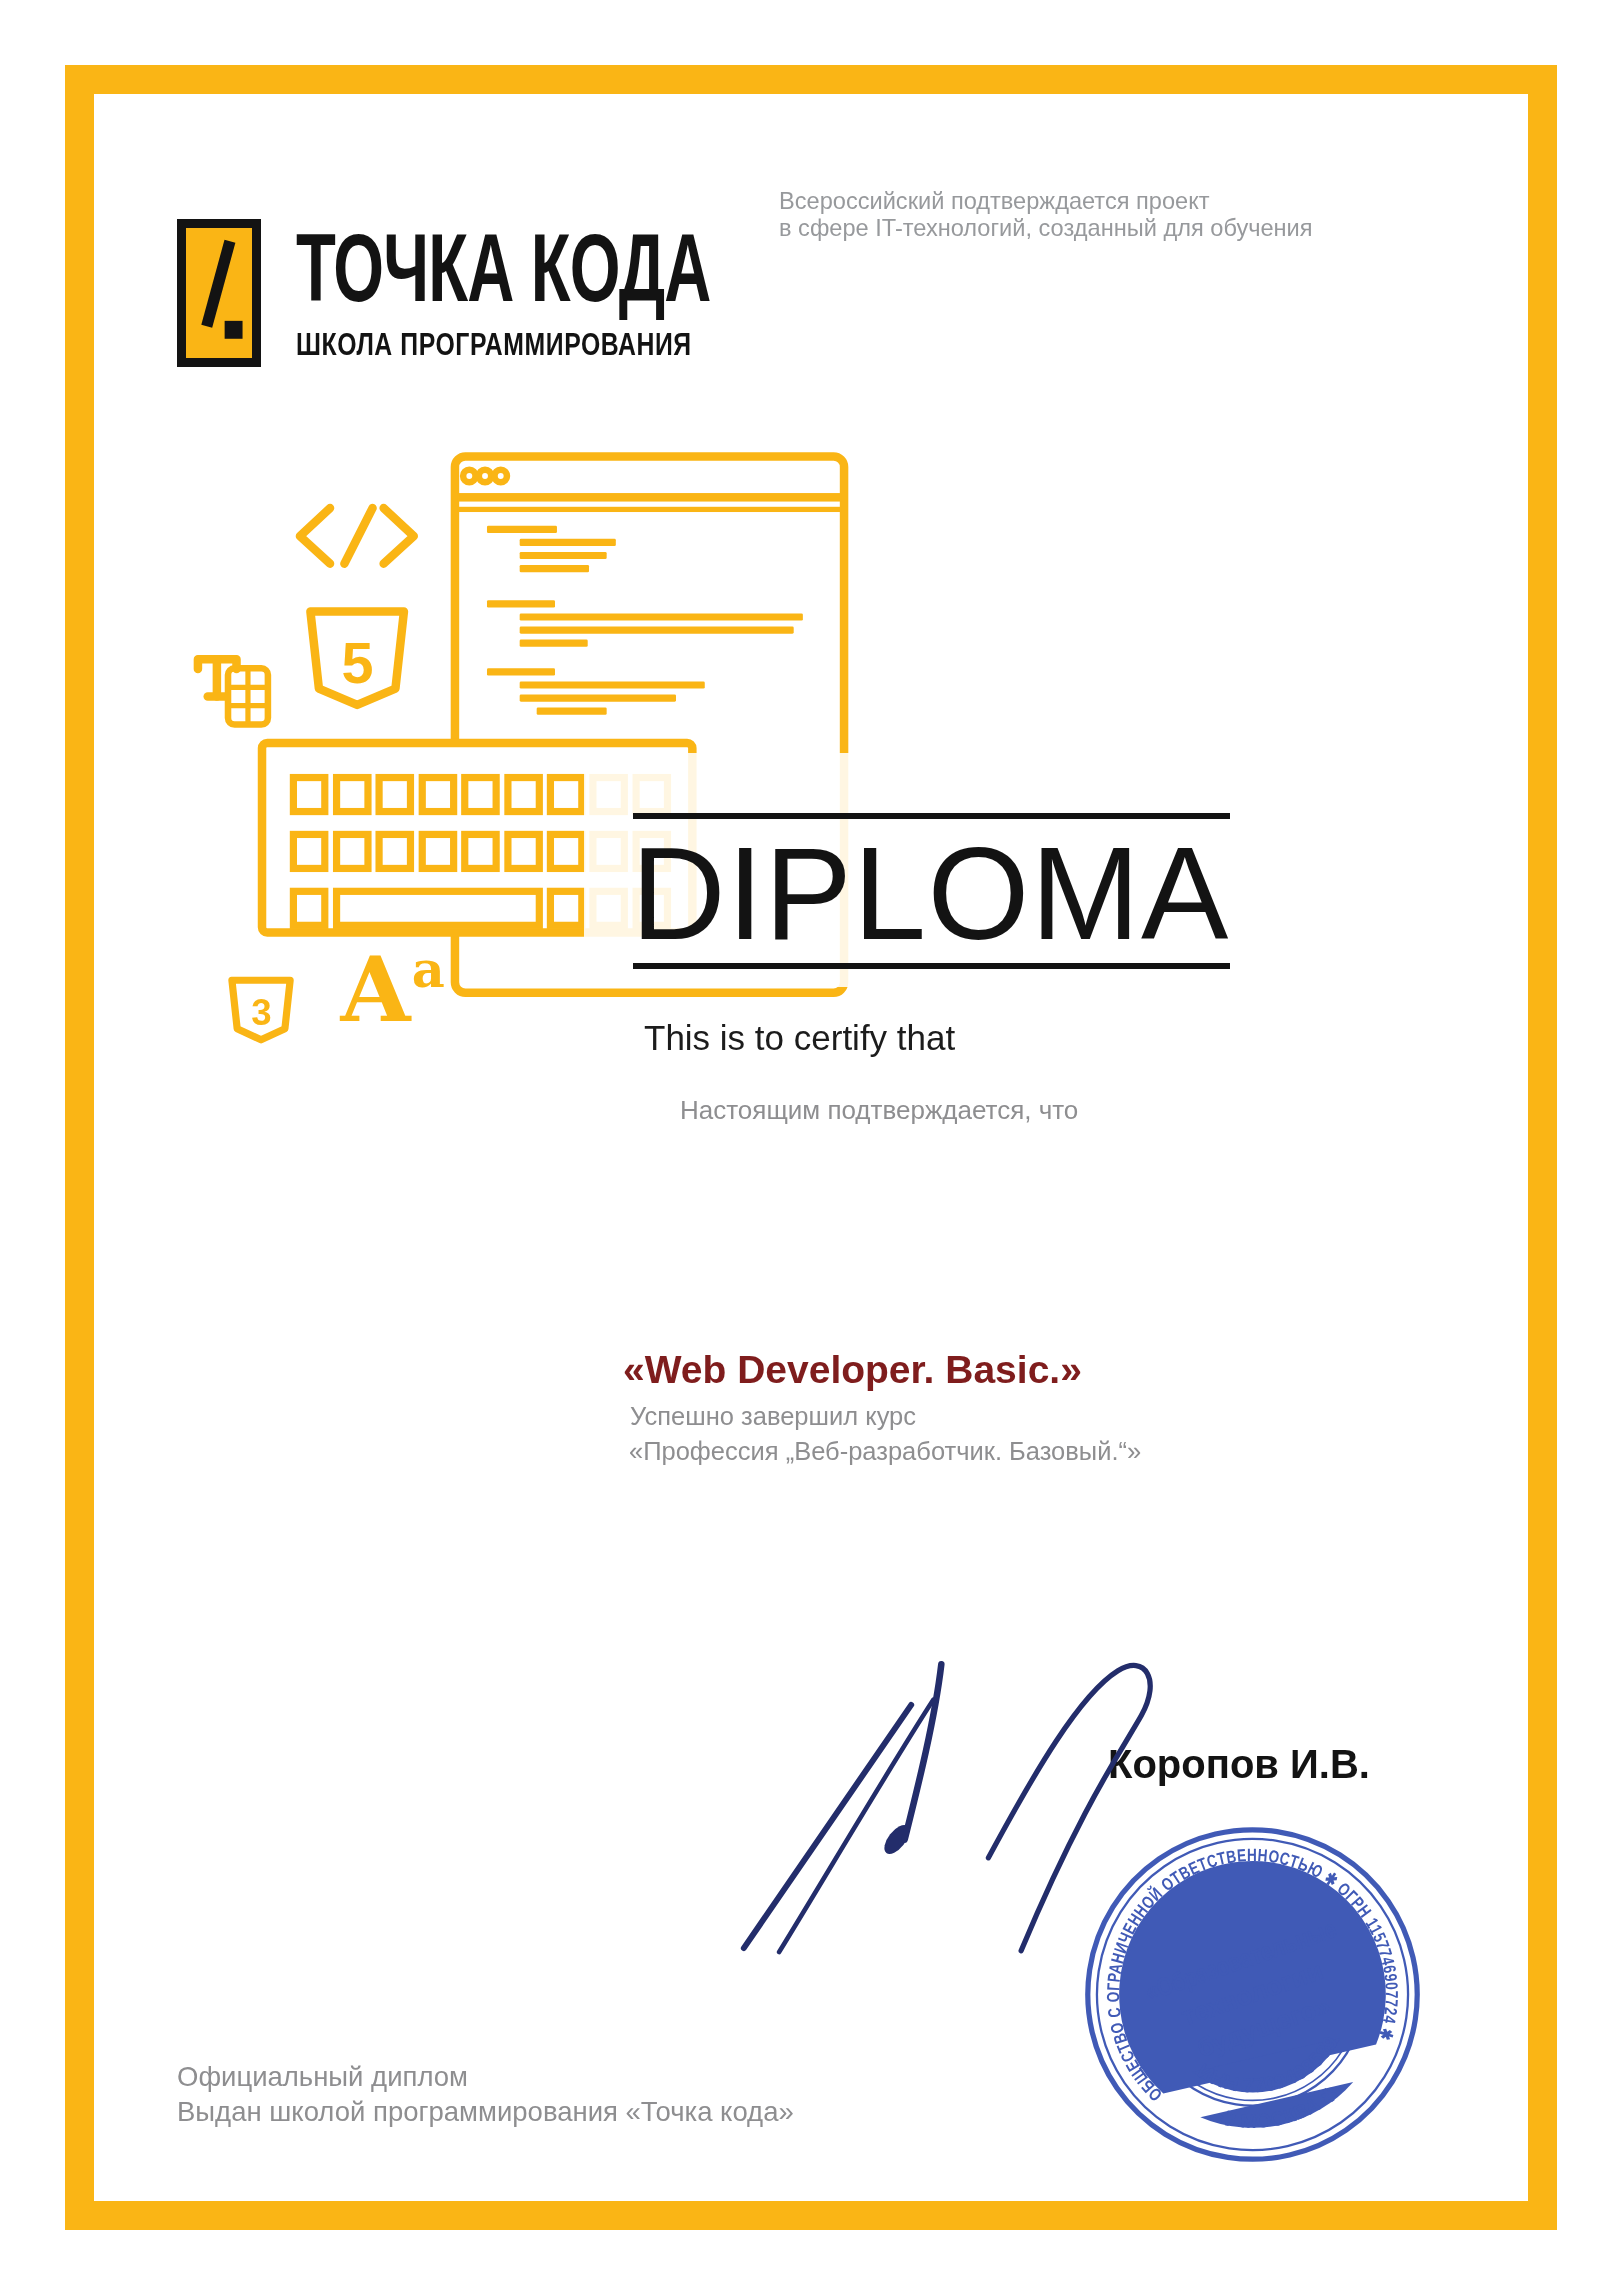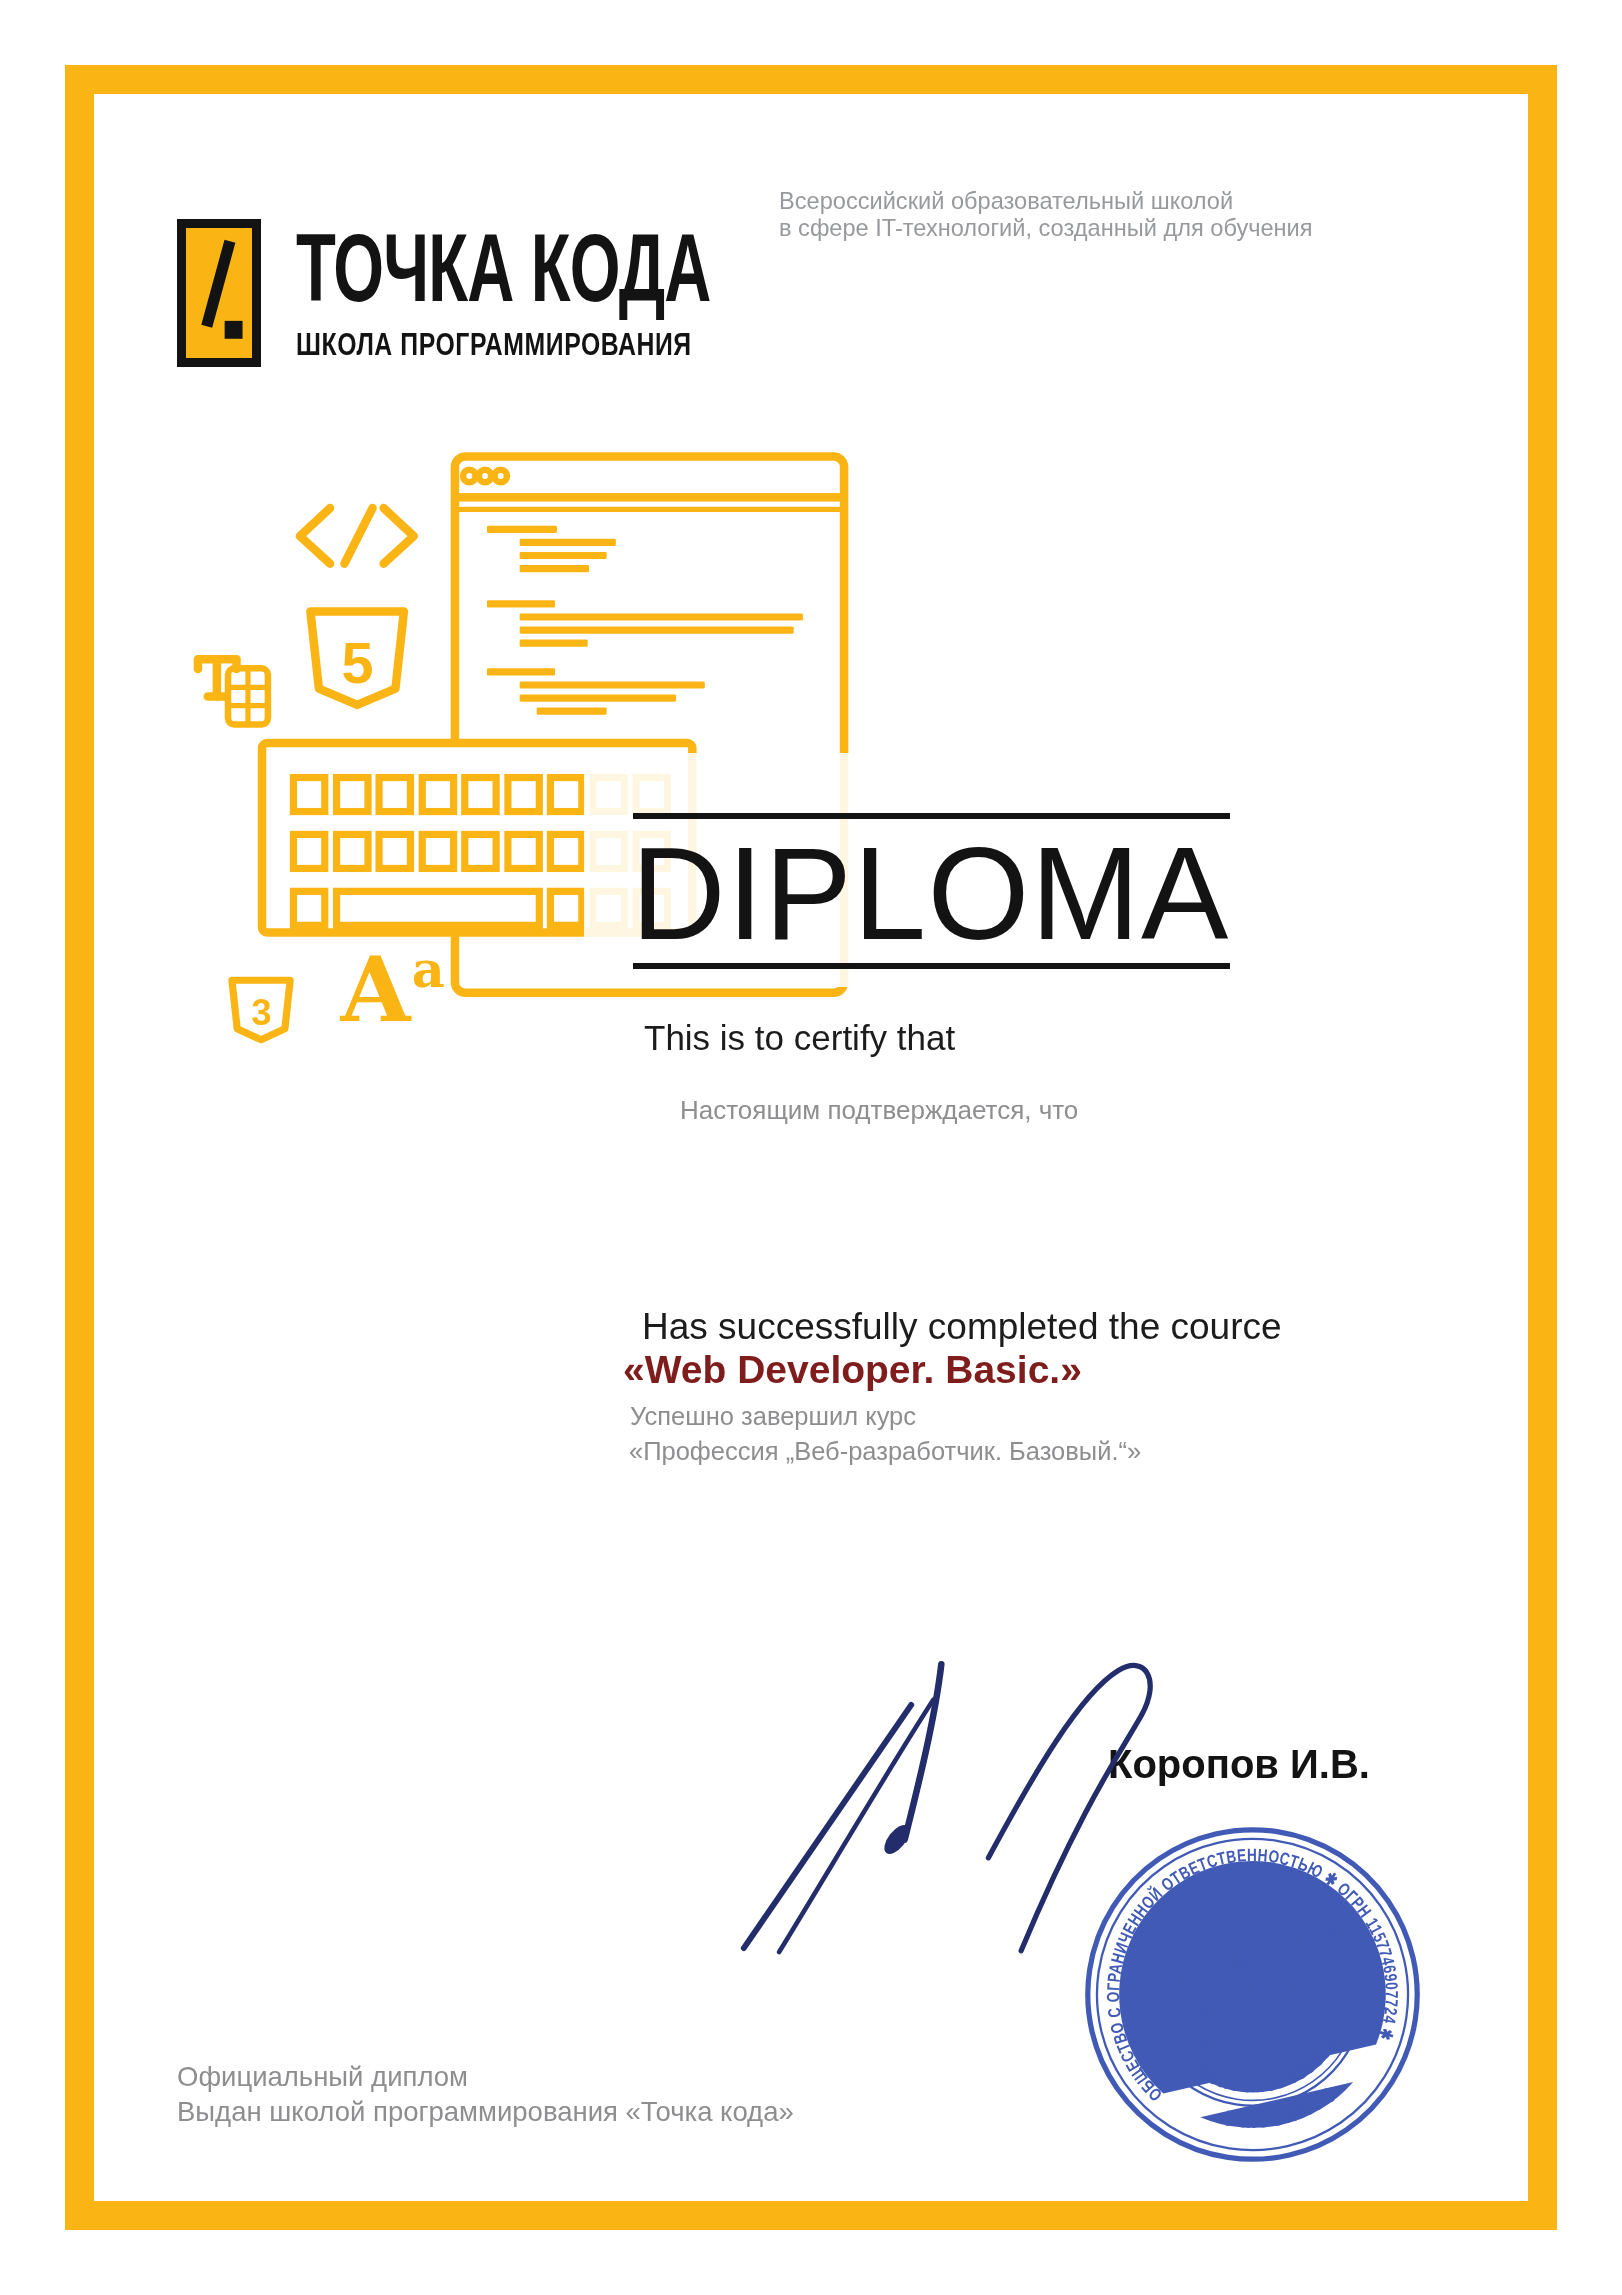--- a/index.html
+++ b/index.html
@@ -67,21 +67,21 @@
   <div class="abs logo-box">
     <svg viewBox="0 0 99 196">
       <line x1="66" y1="20" x2="31" y2="148" stroke="#131313" stroke-width="17"></line>
       <rect x="58" y="140" width="27" height="27" fill="#131313"></rect>
     </svg>
   </div>
   <div class="abs logo-title">ТОЧКА КОДА</div>
   <div class="abs logo-subtitle">ШКОЛА ПРОГРАММИРОВАНИЯ</div>
 
   <div class="abs project-desc">
-    <div>Всероссийский образовательный школой</div>
+    <div>Всероссийский подтверждается проект</div>
     <div>в сфере IT-технологий, созданный для обучения</div>
   </div>
 
   <svg class="abs illus" viewBox="270 660 1130 1010" fill="none" stroke="#FAB515">
 
     <g>
       <rect x="695" y="697" width="595" height="820" rx="16" stroke-width="13"></rect>
       <rect x="699" y="753" width="587" height="13" fill="#FAB515" stroke="none"></rect>
       <rect x="699" y="774" width="587" height="8" fill="#FAB515" stroke="none"></rect>
       <g>
@@ -175,21 +175,20 @@
 
   <div class="abs fade-overlay"></div>
 
   <div class="abs rule rule-top"></div>
   <div class="abs diploma-title">DIPLOMA</div>
   <div class="abs rule rule-bottom"></div>
 
   <div class="abs certify-en">This is to certify that</div>
   <div class="abs certify-ru">Настоящим подтверждается, что</div>
 
-  <div class="abs completed-en">Has successfully completed the cource</div>
   <div class="abs course-name">«Web Developer. Basic.»</div>
   <div class="abs completed-ru">Успешно завершил курс</div>
   <div class="abs course-ru">«Профессия „Веб-разработчик. Базовый.“»</div>
 
   <div class="abs director-name">Коропов И.В.</div>
 
   <svg class="abs signature" viewBox="0 0 740 480" fill="none" stroke="#232D6B" stroke-linecap="round">
     <path d="M96,468 L352,96" stroke-width="9"></path>
     <path d="M150,474 C220,360 320,190 386,88" stroke-width="7"></path>
     <ellipse cx="330" cy="302" rx="26" ry="13" transform="rotate(-52 330 302)" fill="#232D6B" stroke="none"></ellipse>

